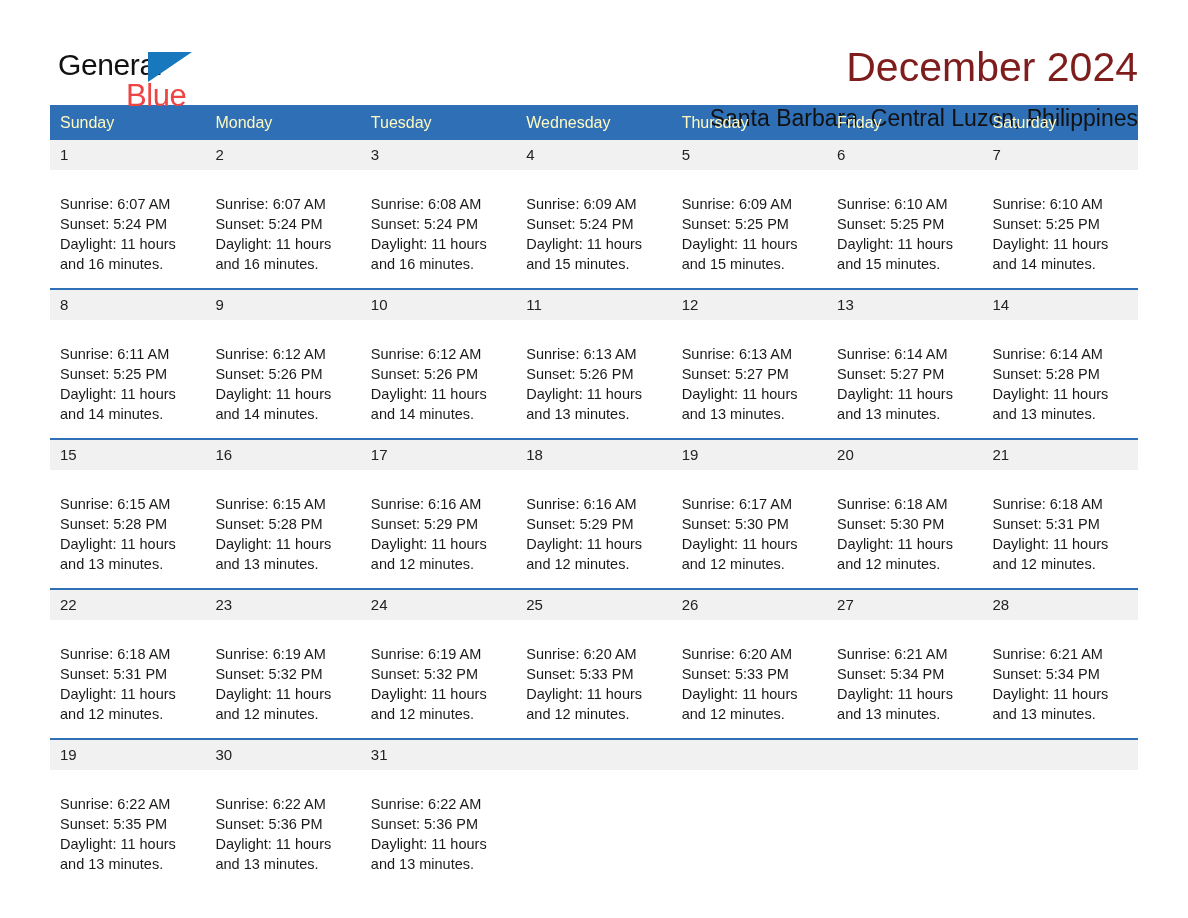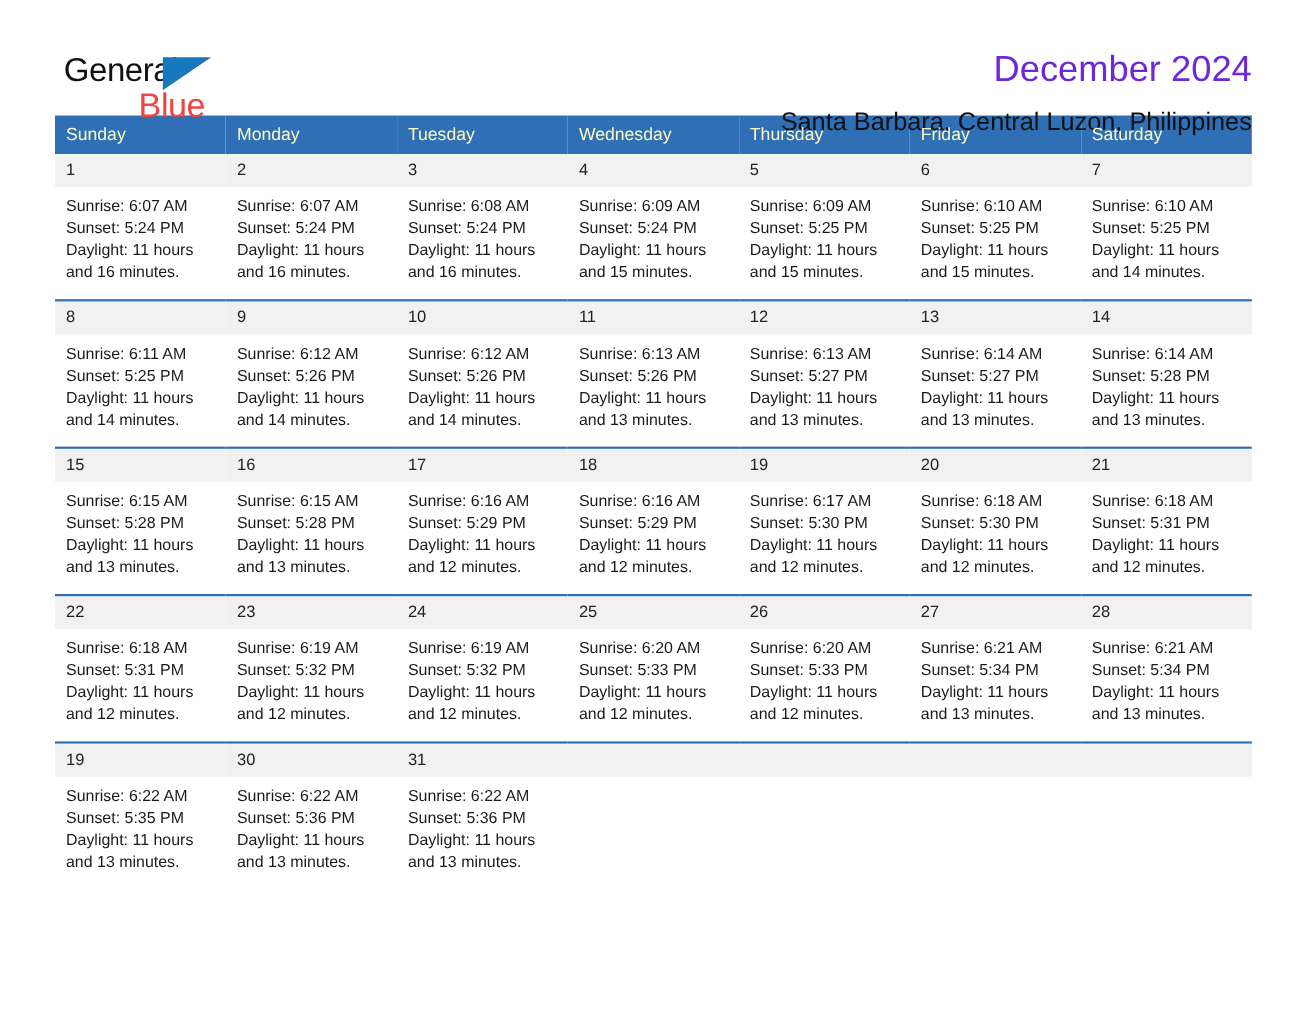--- a/index.html
+++ b/index.html
@@ -63,23 +63,23 @@
     font-size: 31px;
     color: #ef4444;
     letter-spacing: -0.4px;
     font-family: "Liberation Sans", sans-serif;
   }
   .title-block {
     text-align: right;
     padding-top: 2px;
   }
   .month-title {
-    font-size: 33px;
+    font-size: 41px;
     font-weight: normal;
-    color: #6d28d9;
+    color: #7f1d1d;
     line-height: 1.05;
     white-space: nowrap;
   }
   .location {
     margin-top: 16px;
     font-size: 23px;
     color: #111111;
     white-space: nowrap;
     text-align: right;
   }
@@ -114,21 +114,21 @@
     font-size: 15px;
     color: #222222;
     padding: 6px 0 7px 10px;
     height: 17px;
     box-sizing: content-box;
   }
   .daynum.empty {
     color: transparent;
   }
   .cell-body {
-    padding: 8px 12px 14px 10px;
+    padding: 24px 12px 14px 10px;
     min-height: 86px;
     box-sizing: border-box;
   }
   .cell-body div {
     font-size: 14.5px;
     line-height: 20px;
     color: #1a1a1a;
     white-space: nowrap;
   }
   .cell-body .daylight-line {

